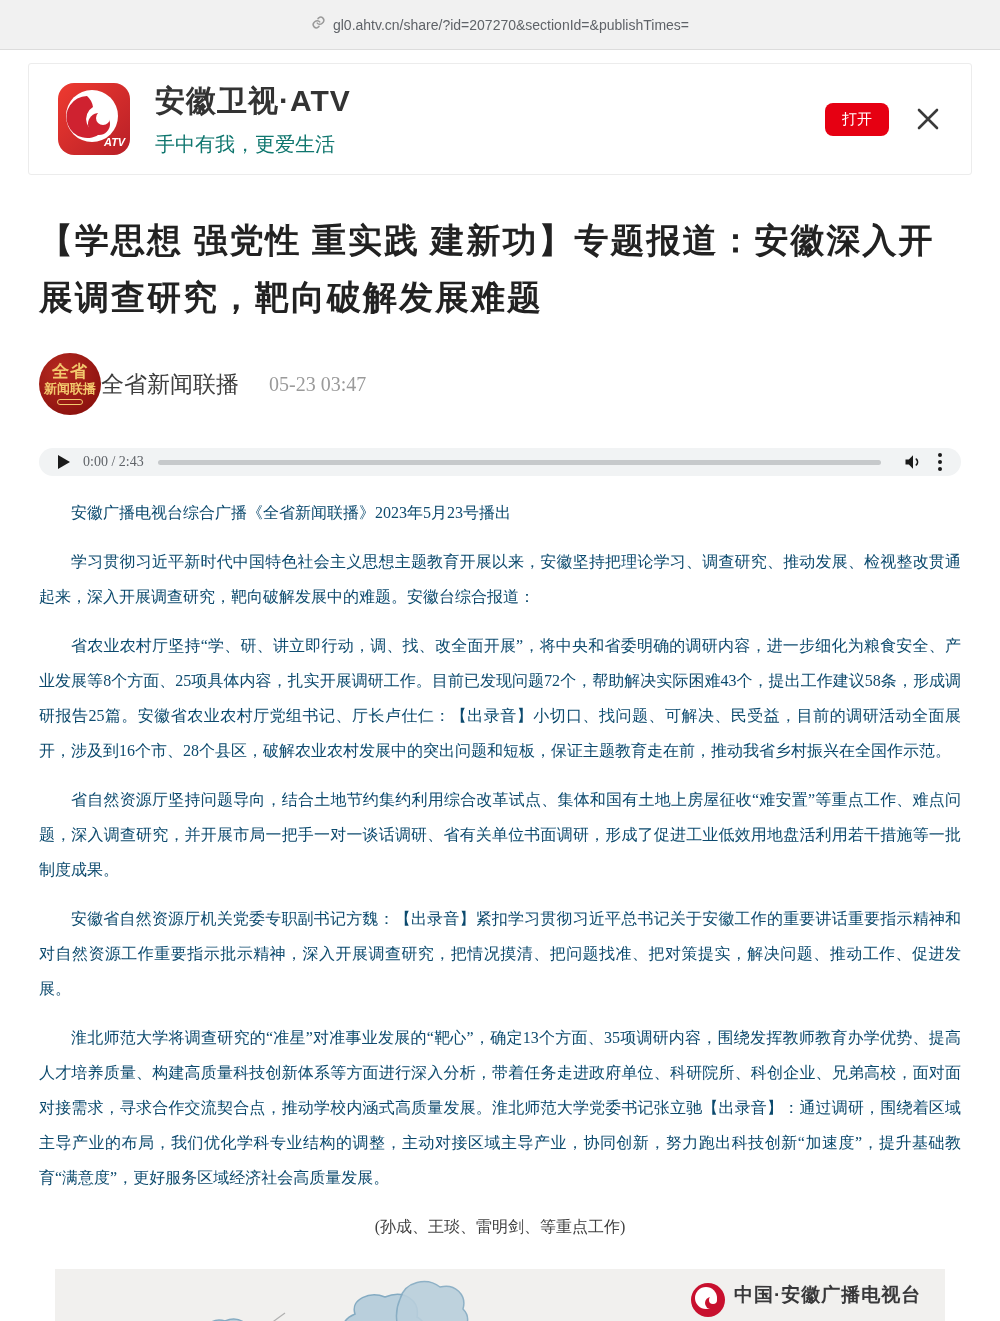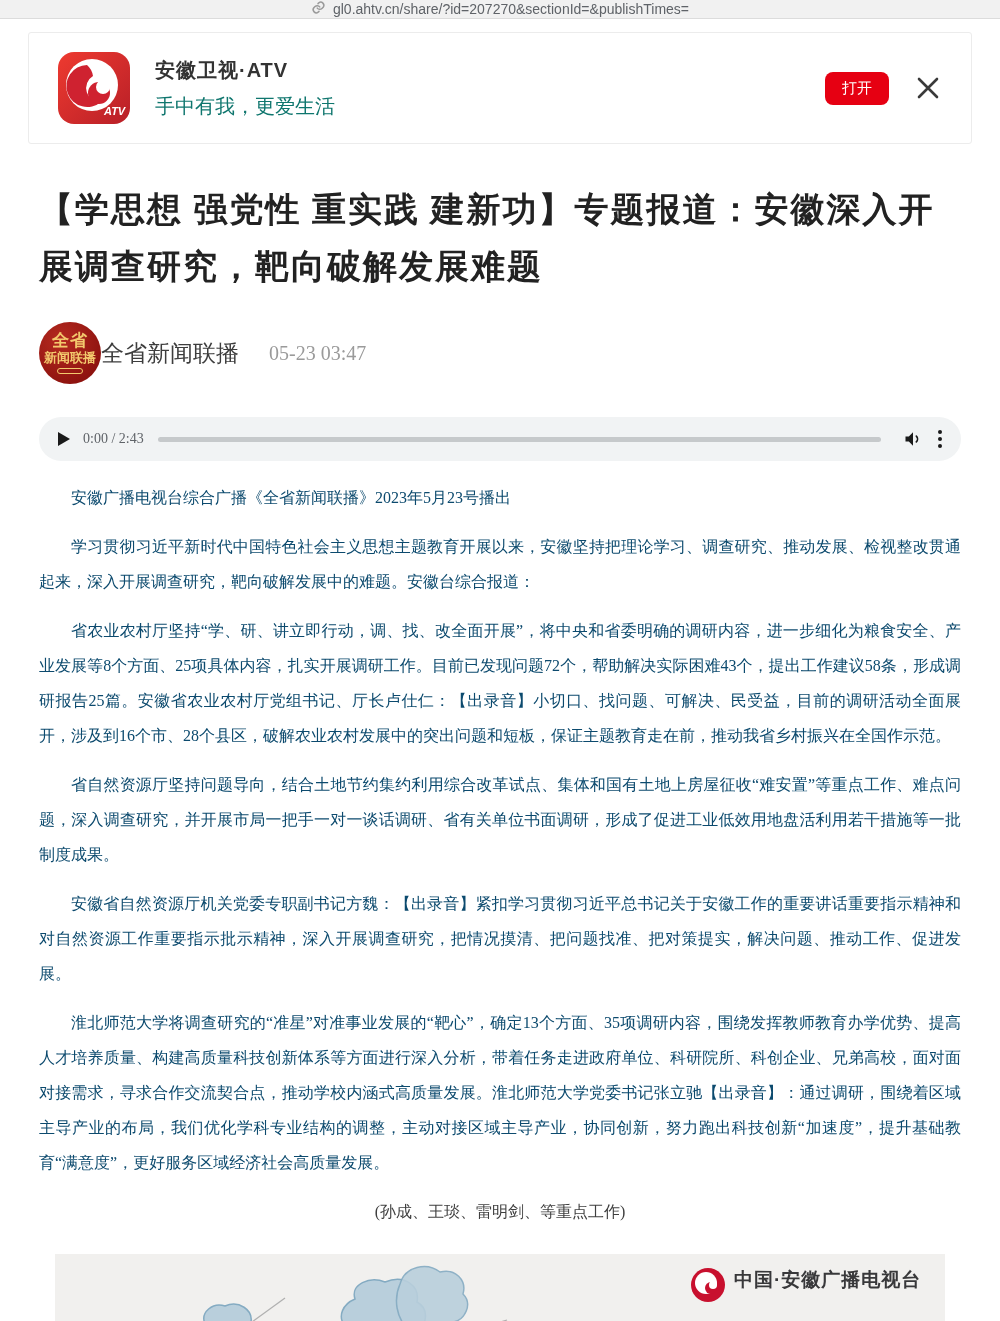--- a/index.html
+++ b/index.html
@@ -1,29 +1,29 @@
 <!DOCTYPE html>
 <html><head>
 <meta charset="utf-8">
 <style>
   * { margin:0; padding:0; box-sizing:border-box; }
   html,body { width:1000px; height:1321px; overflow:hidden; background:#fff;
     font-family:"Liberation Sans","DejaVu Sans",sans-serif; }
 
   
-  .urlbar { height:19px; background:#f1f1f1; border-bottom:1px solid #dcdcdc;
+  .urlbar { height:50px; background:#f1f1f1; border-bottom:1px solid #dcdcdc;
     display:flex; align-items:center; justify-content:center; gap:7px; }
   .urlbar .url { font-size:14px; color:#5f6368; }
 
   
   .banner { margin:13px 28px 0; border:1px solid #ececec; border-radius:3px;
     height:112px; display:flex; align-items:center; padding:0 28px; background:#fff; }
   .applogo { width:74px; height:74px; flex:0 0 74px; }
   .banner-text { margin-left:24px; flex:1; }
-  .app-title { font-size:20px; font-weight:bold; color:#333; letter-spacing:1px; }
+  .app-title { font-size:30px; font-weight:bold; color:#333; letter-spacing:1px; }
   .app-slogan { font-size:20px; color:#0f766e; margin-top:9px; }
   .open-btn { background:#e60012; color:#fff; font-size:15px; border:none;
     border-radius:8px; padding:7px 17px; cursor:pointer; }
   .close-x { margin-left:24px; width:30px; height:30px; display:flex;
     align-items:center; justify-content:center; cursor:pointer; }
 
   
   .article { padding:0 39px;font-family:Liberation Serif, serif; }
   .art-title { margin-top:37px; font-size:34px; line-height:57px; font-weight:bold;
     color:#222; letter-spacing:2px; }
@@ -33,21 +33,21 @@
     background:radial-gradient(circle at 35% 30%, #b52a20, #8e130f 75%);
     display:flex; flex-direction:column; align-items:center; justify-content:center;
     color:#f3c96d; font-weight:bold; line-height:1.1; }
   .avatar .l1 { font-size:17px; letter-spacing:1px; }
   .avatar .l2 { font-size:13px; }
   .avatar .bar { margin-top:3px; width:26px; height:6px; border:1px solid #f3c96d; border-radius:3px; }
   .author-name { font-size:23px; color:#3d3d3d; }
   .author-date { margin-left:30px; font-size:20px; color:#9a9a9a; }
 
   
-  .player { margin-top:33px; height:44px; background:#f1f3f4; border-radius:22px;
+  .player { margin-top:33px; height:28px; background:#f1f3f4; border-radius:22px;
     display:flex; align-items:center; padding:0 18px; }
   .p-time { font-size:14px; color:#5f6368; margin:0 14px 0 12px; white-space:nowrap; }
   .p-track { flex:1; height:5px; border-radius:3px; background:#c6c9cb; margin-right:22px; }
   .p-vol { margin-right:14px; display:flex; }
   .p-menu { display:flex; }
 
   
   .article p.body-p { font-size:16px; line-height:35px; color:#0c4a6e;
     text-align:justify; text-indent:2em; margin-top:14px; }
   .article p.body-p.first { margin-top:19px; }

